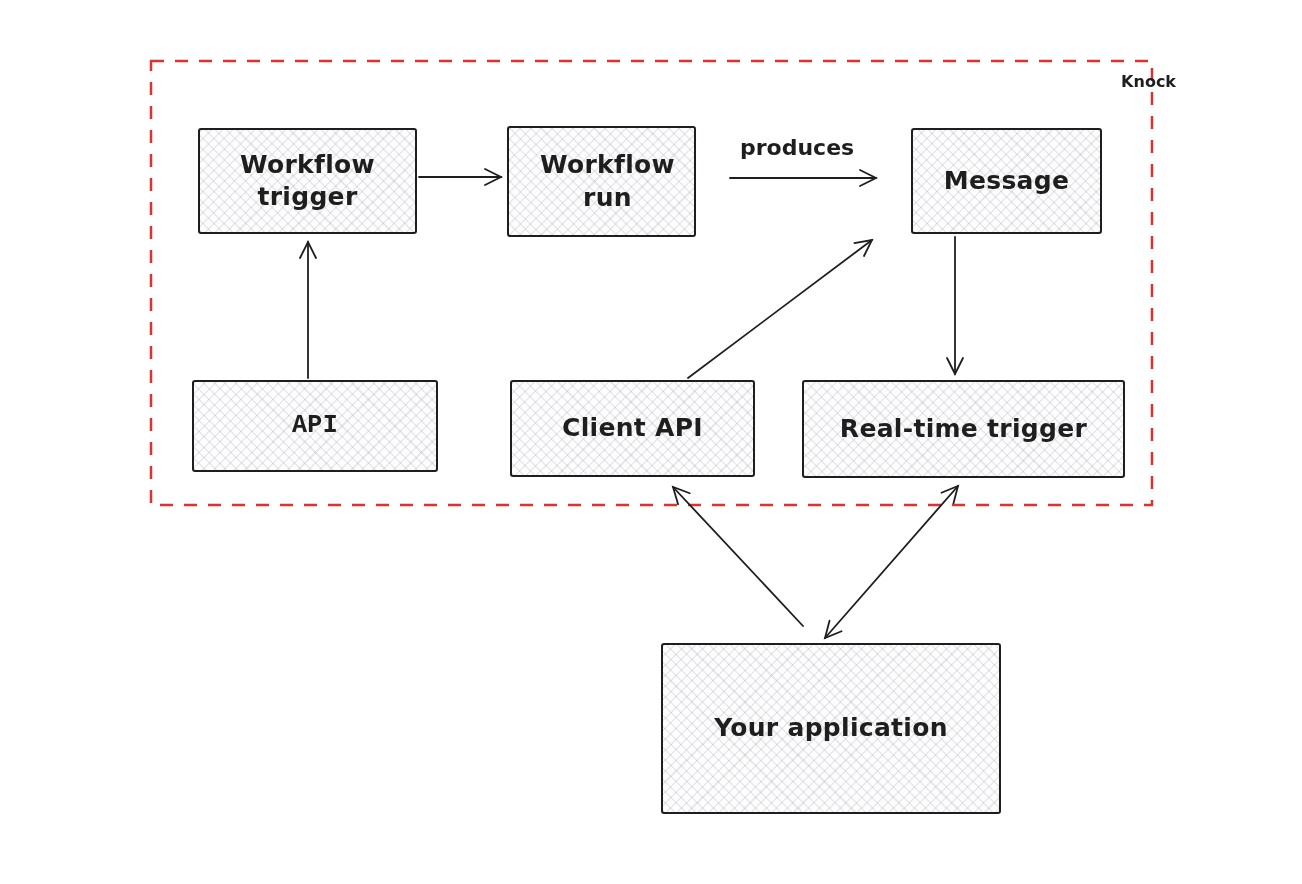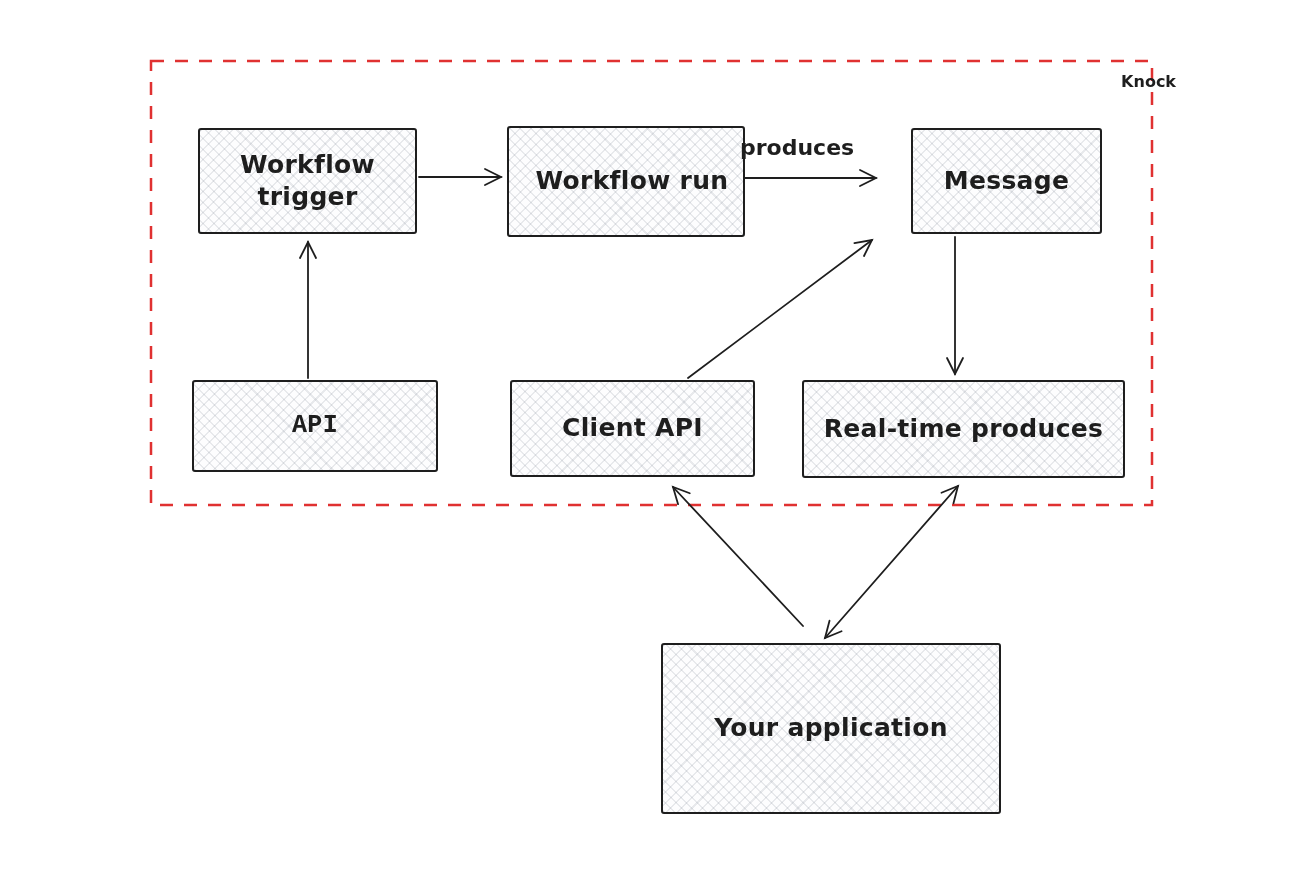--- a/index.html
+++ b/index.html
@@ -116,38 +116,38 @@
 
     <g class="edge">
       <line x1="825" y1="638" x2="958" y2="486" marker-start="url(#ah)" marker-end="url(#ah)"></line>
     </g>
   </svg>
 
   <div class="node" style="left:198px; top:128px; width:219px; height:106px;">
     <span class="node-label">Workflow trigger</span>
   </div>
 
-  <div class="node" style="left:507px; top:126px; width:238px; height:111px;padding-left:12px;">
+  <div class="node" style="left:507px; top:126px; width:189px; height:111px;padding-left:12px;">
     <span class="node-label">Workflow run</span>
   </div>
 
   <div class="node" style="left:882px; top:128px; width:191px; height:106px;margin-left:29px;">
     <span class="node-label">Message</span>
   </div>
 
   <div class="node" style="left:192px; top:380px; width:246px; height:92px;font-family:Liberation Mono, monospace;">
     <span class="node-label">API</span>
   </div>
 
   <div class="node" style="left:510px; top:380px; width:245px; height:97px;">
     <span class="node-label">Client API</span>
   </div>
 
   <div class="node" style="left:802px; top:380px; width:323px; height:98px;">
-    <span class="node-label">Real-time produces</span>
+    <span class="node-label">Real-time trigger</span>
   </div>
 
   <div class="node" style="left:661px; top:643px; width:340px; height:171px;">
     <span class="node-label">Your application</span>
   </div>
 
   <div class="floating-label knock-label">Knock</div>
 
   <div class="floating-label produces-label">produces</div>
 

